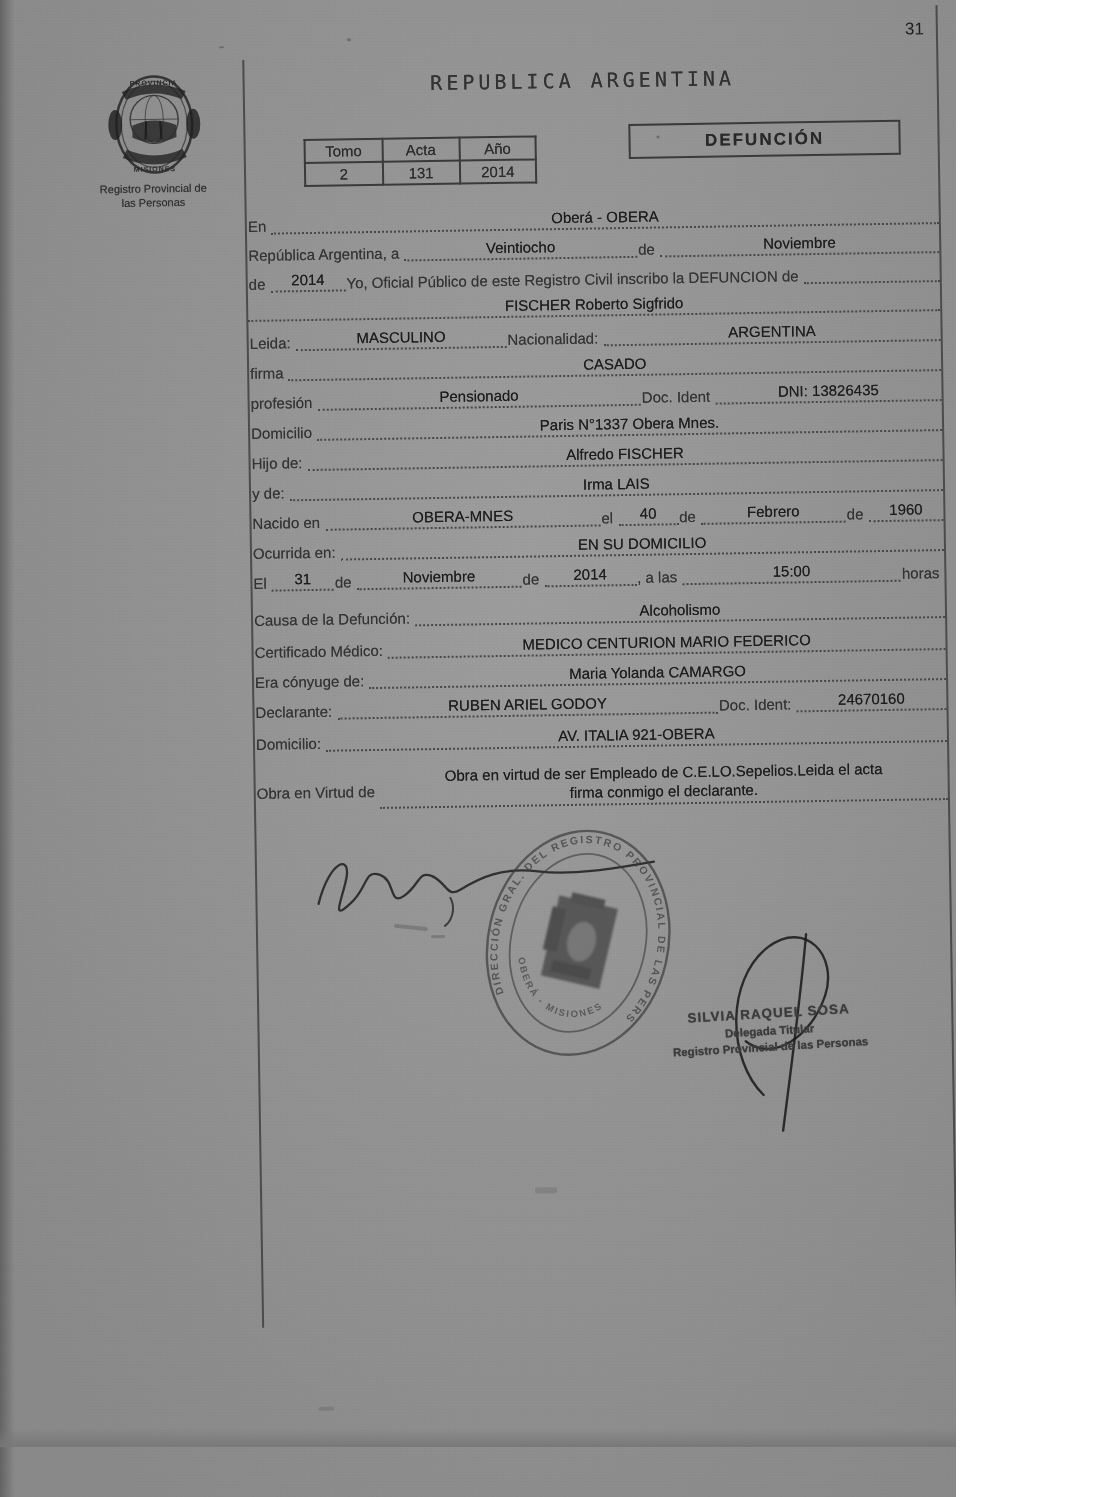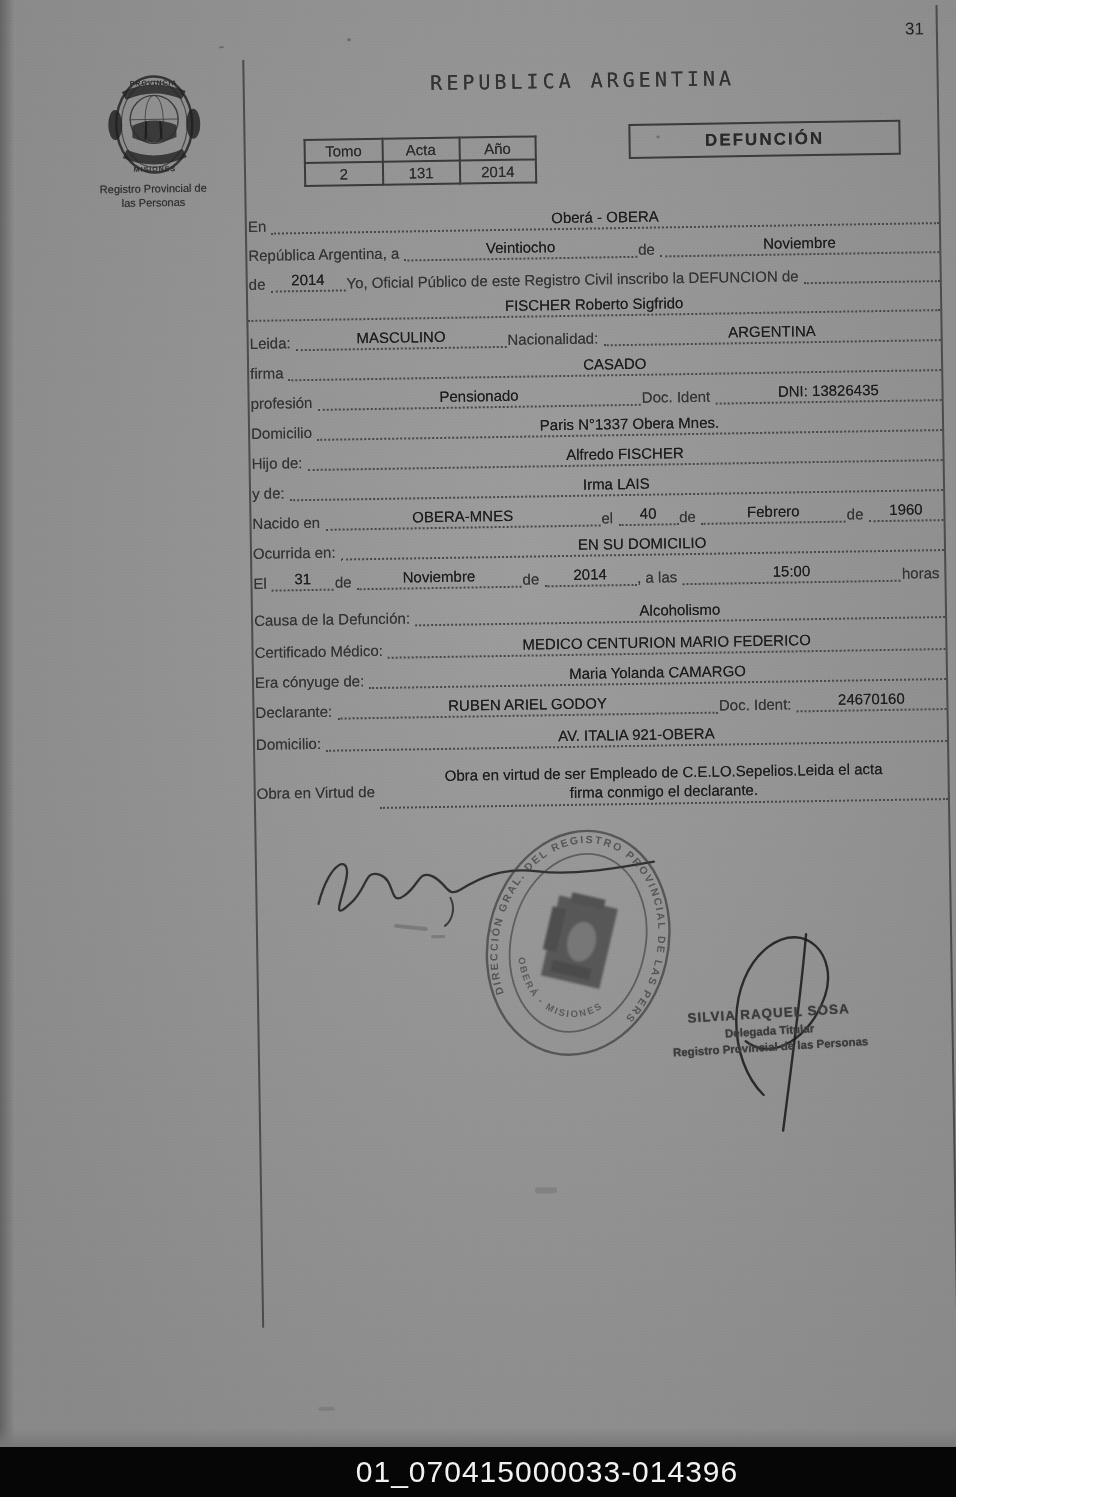--- a/index.html
+++ b/index.html
@@ -326,16 +326,13 @@
     <div class="smudge" style="left:420px;top:938px;width:14px;height:3px;"></div>
     <div class="smudge" style="left:520px;top:1192px;width:22px;height:6px;opacity:.3;"></div>
     <div class="smudge" style="left:300px;top:1408px;width:16px;height:4px;opacity:.3;"></div>
   </div>
 
   <div class="fold-line"></div>
   <div class="right-strip"></div>
   <div class="left-edge-shade"></div>
   <div class="prebar-shade"></div>
 
-  <div class="footer-bar">
-    <span>01_070415000033-014396</span>
-  </div>
 </div>
 
 </body></html>

